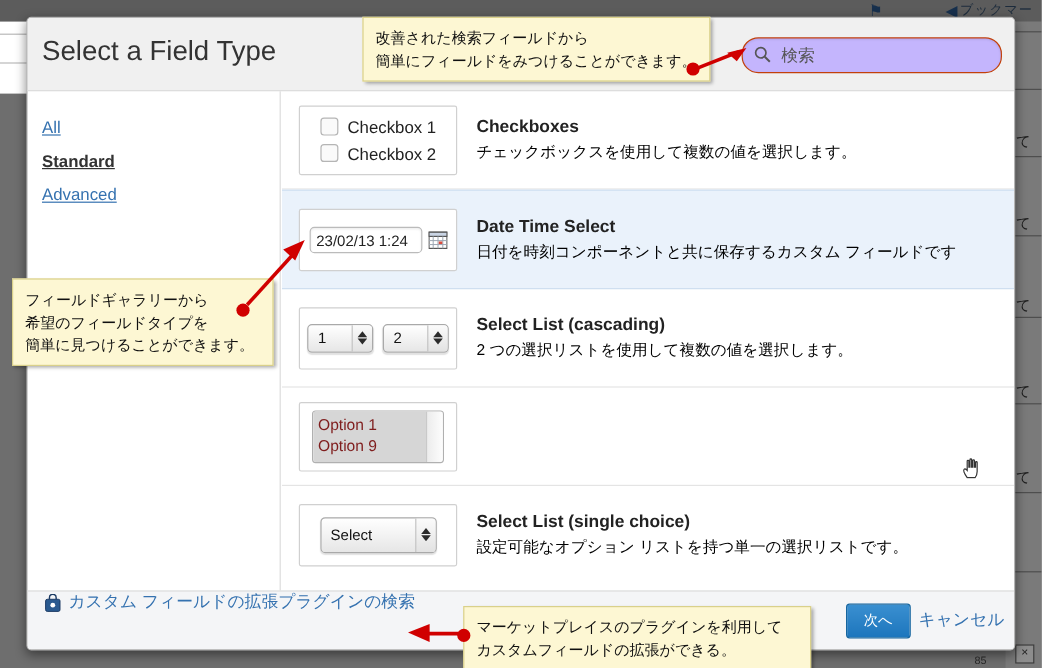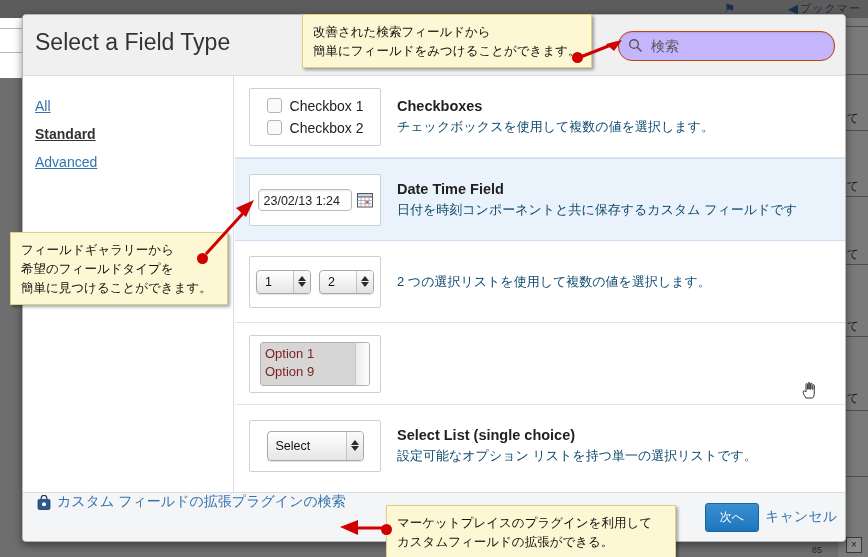--- a/index.html
+++ b/index.html
@@ -72,21 +72,21 @@
   }
   .field-row.selected{background:#eaf2fb;border-top:1px solid #cfdff0;border-bottom:1px solid #cfdff0;}
   .preview{
     width:132px;min-height:52px;margin-left:14px;
     border:1px solid #d0d0d0;background:#fff;border-radius:2px;
     display:flex;align-items:center;justify-content:center;flex-shrink:0;
     box-sizing:border-box;padding:6px 4px;
   }
   .field-text{margin-left:16px;}
   .field-title{font-size:14.5px;font-weight:bold;color:#222;margin-bottom:4px;}
-  .field-desc{font-size:13px;color:#0c4a6e;}
+  .field-desc{font-size:13px;color:#000000;}
 
   
   .cbrow{display:flex;align-items:center;font-size:14px;color:#222;margin:3px 0;}
   .cbbox{width:13px;height:13px;border:1px solid #b5b5b5;border-radius:3px;background:#fafafa;margin-right:8px;}
   .cbstack{display:flex;flex-direction:column;}
 
   .datefield{
     display:flex;align-items:center;
   }
   .dateinput{
@@ -249,21 +249,21 @@
               <line x1="4" y1="5" x2="4" y2="15" stroke="#9aa4b1" stroke-width="0.8"></line>
               <line x1="8" y1="5" x2="8" y2="15" stroke="#9aa4b1" stroke-width="0.8"></line>
               <line x1="12" y1="5" x2="12" y2="15" stroke="#9aa4b1" stroke-width="0.8"></line>
               <line x1="0.5" y1="8.5" x2="15.5" y2="8.5" stroke="#9aa4b1" stroke-width="0.8"></line>
               <line x1="0.5" y1="11.8" x2="15.5" y2="11.8" stroke="#9aa4b1" stroke-width="0.8"></line>
               <rect x="8.6" y="9.2" width="3" height="2.2" fill="#d94b3e"></rect>
             </svg>
           </div>
         </div>
         <div class="field-text">
-          <div class="field-title">Date Time Field</div>
+          <div class="field-title">Date Time Select</div>
           <div class="field-desc">日付を時刻コンポーネントと共に保存するカスタム フィールドです</div>
         </div>
         <svg id="cursor-hand" viewBox="0 0 16 18">
           <path d="M5 17 C2.6 13.6 1.6 11 2.4 10.1 C3.1 9.4 4.2 10 5 11 L5 3.2 C5 2.3 6.4 2.3 6.4 3.2 L6.4 8.2 L7.3 8.2 L7.3 2.1 C7.3 1.2 8.7 1.2 8.7 2.1 L8.7 8.2 L9.6 8.2 L9.6 2.8 C9.6 1.9 11 1.9 11 2.8 L11 8.2 L11.9 8.2 L11.9 4.4 C11.9 3.5 13.3 3.5 13.3 4.4 L13.3 12 C13.3 14.6 12.4 16 11.6 17 Z" fill="none" stroke="#333" stroke-width="1"></path>
         </svg>
       </div>
 
       <div class="field-row">
         <div class="preview">
           <div class="mac-select">
@@ -276,20 +276,21 @@
           <div style="width:8px"></div>
           <div class="mac-select">
             <span class="val">2</span>
             <span class="arrows">
               <span class="ar-up"></span>
                 <span class="ar-dn"></span>
             </span>
           </div>
         </div>
         <div class="field-text">
+          <div class="field-title">Select List (cascading)</div>
           <div class="field-desc">2 つの選択リストを使用して複数の値を選択します。</div>
         </div>
       </div>
 
       <div class="field-row">
         <div class="preview">
           <div class="listbox">
             <div class="opts">
               <div class="opt">Option 1</div>
               <div class="opt">Option 9</div>

